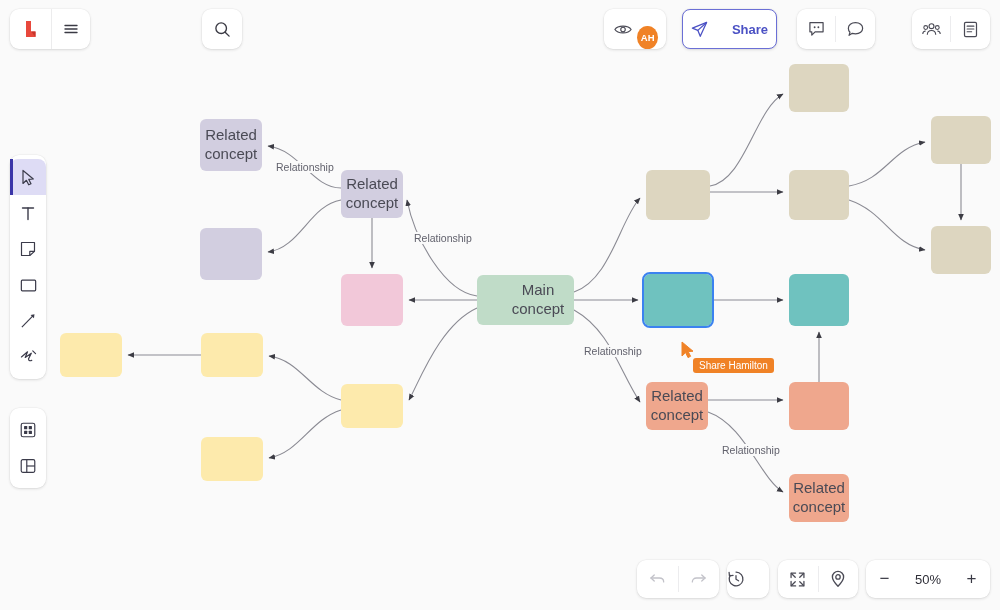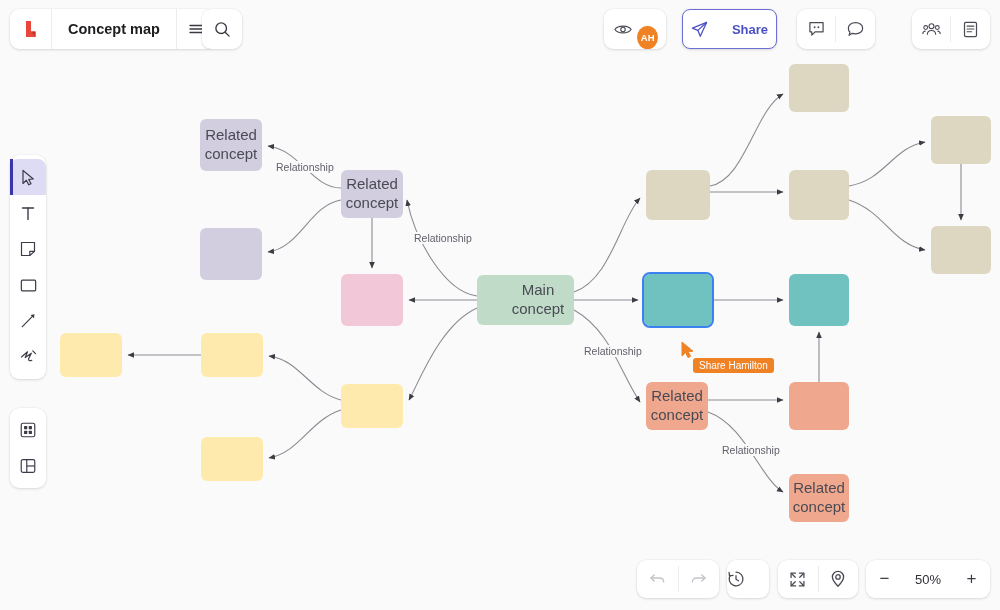--- a/index.html
+++ b/index.html
@@ -226,21 +226,20 @@
     </div>
   </div>
 
   <div class="bar hdr-left">
     <div class="hdr-logo">
       <svg class="ico" width="16" height="18" viewBox="0 0 16 18">
         <path d="M3,1 L8,1 L8,11.5 L12.5,11.5 L12.5,17 L3,17 Z" fill="#e8483c"></path>
         <path d="M8,11.5 L12.5,11.5 L12.5,17 Z" fill="#c7352c"></path>
       </svg>
     </div>
-    <div class="hdr-title">Concept map</div>
     <div class="hdr-burger">
       <svg class="ico" width="16" height="14" viewBox="0 0 16 14">
         <g stroke="#3a3a44" stroke-width="1.4" stroke-linecap="round">
           <line x1="2" y1="3.5" x2="14" y2="3.5"></line>
           <line x1="2" y1="7" x2="14" y2="7"></line>
           <line x1="2" y1="10.5" x2="14" y2="10.5"></line>
         </g>
       </svg>
     </div>
   </div>

